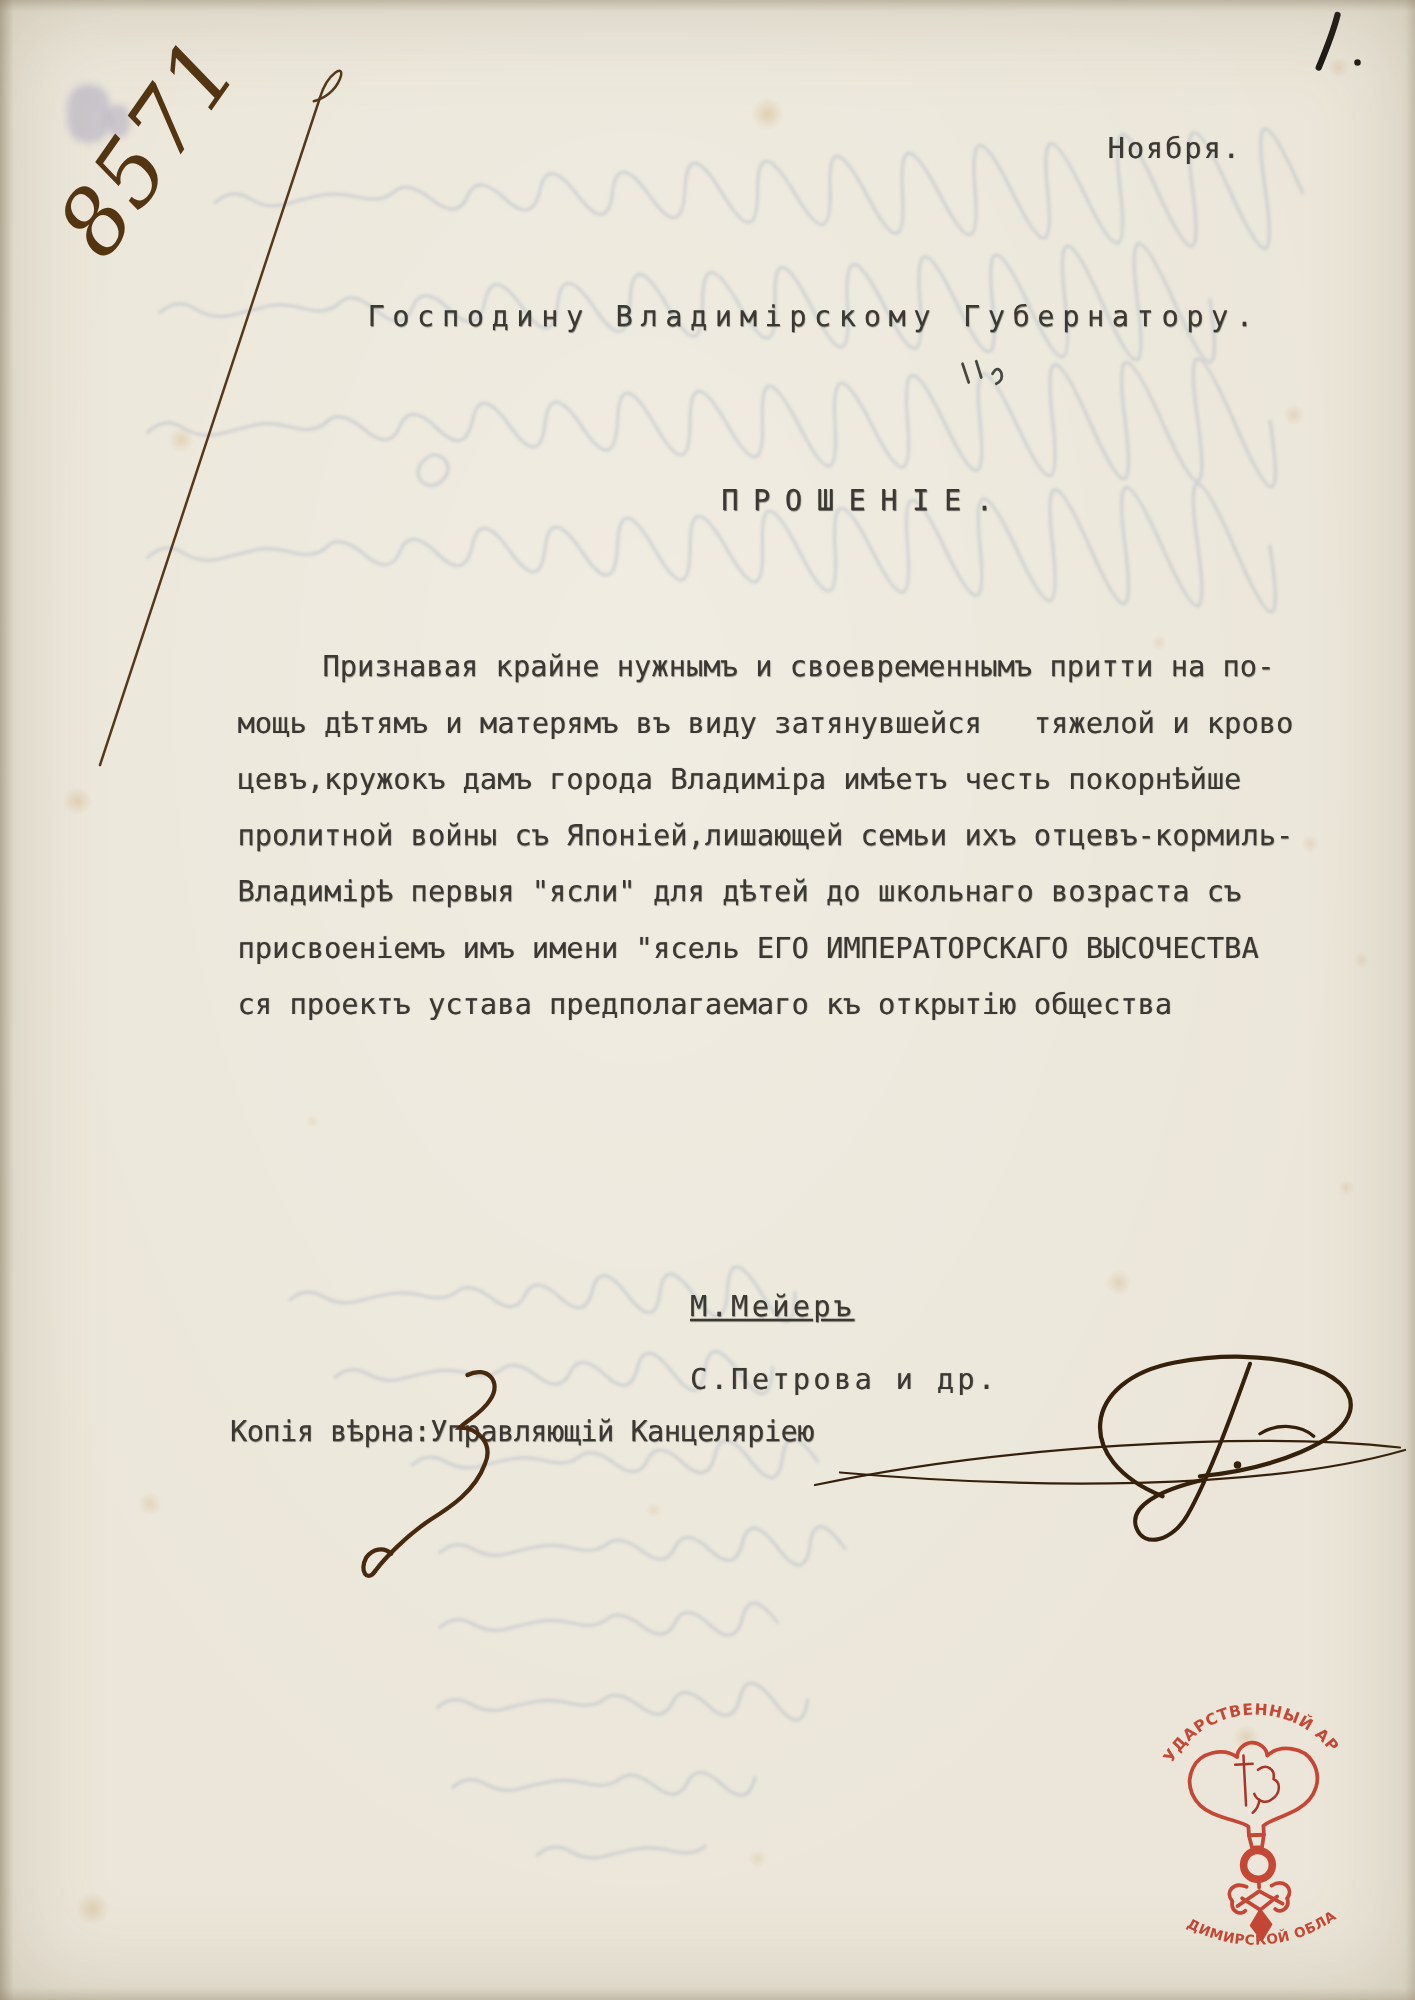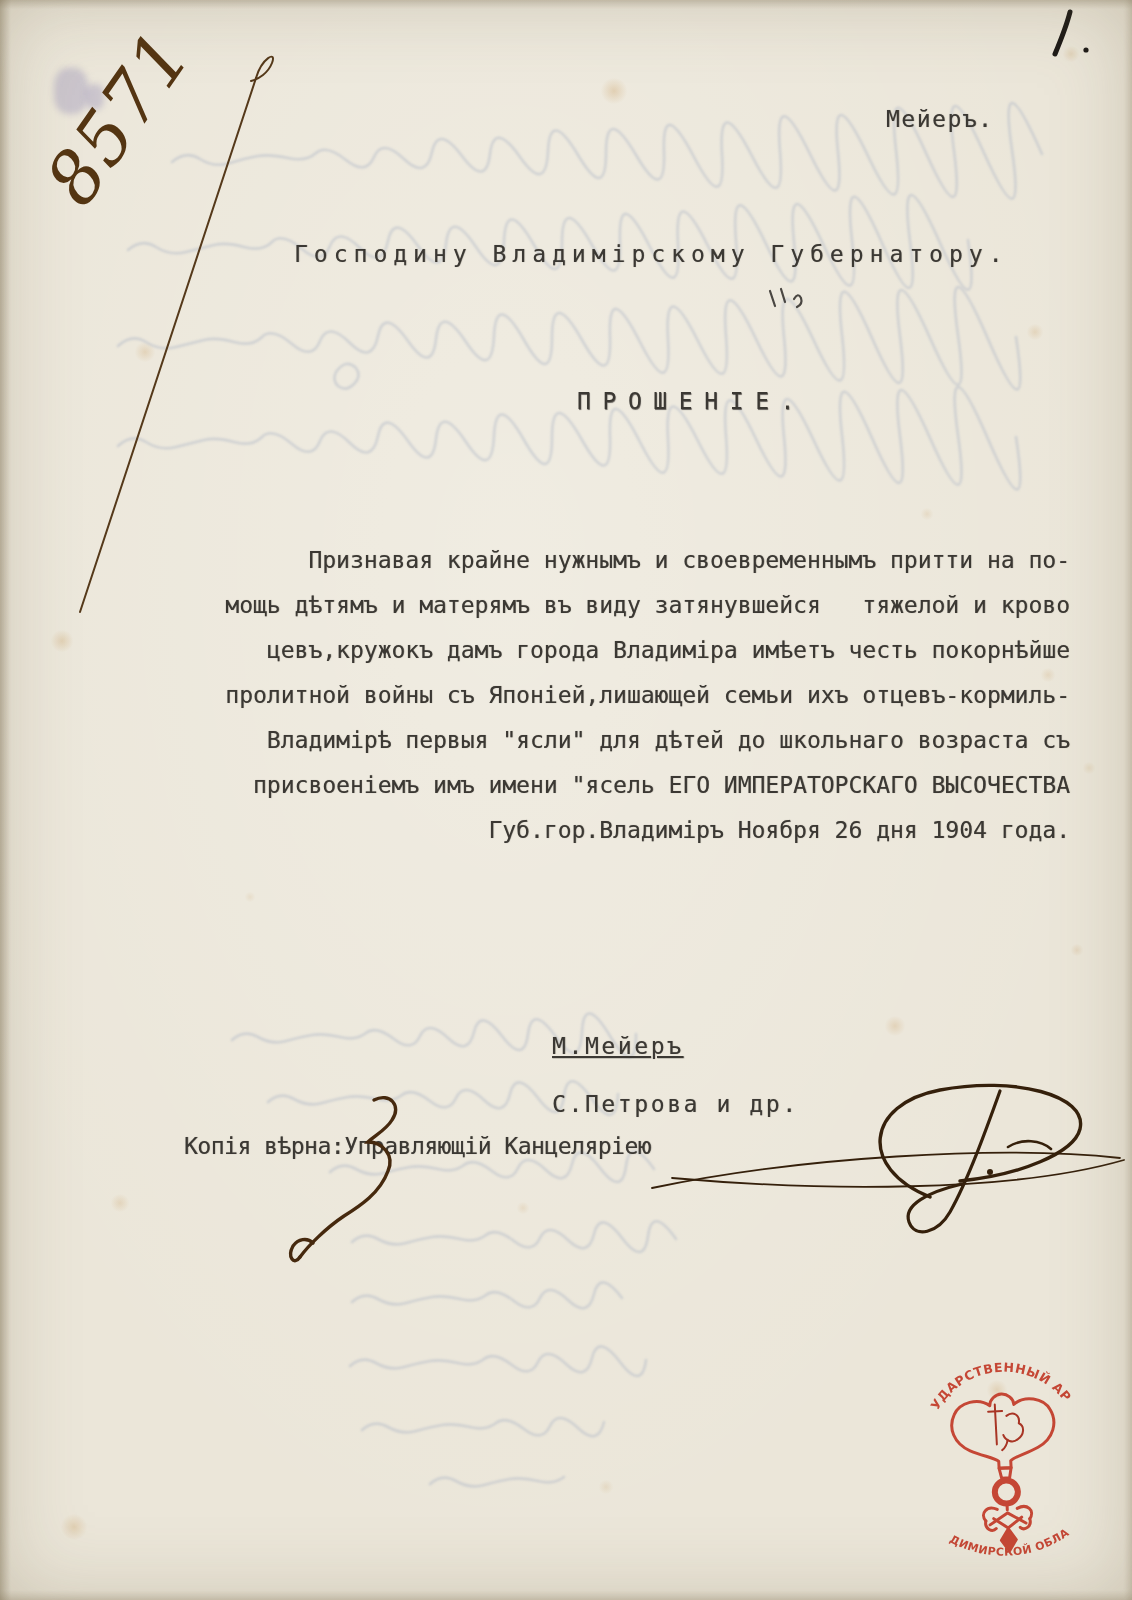--- a/index.html
+++ b/index.html
@@ -24,21 +24,21 @@
   .typed{
     position:absolute;
     color:#3b3833;
     font-size:23px;
     line-height:1.1;
     white-space:pre;
     text-shadow:0.4px 0.4px 0.7px rgba(56,52,46,.55);
   }
   .typed.caps{text-shadow:0.5px 0.5px 0.8px rgba(45,42,38,.7);}
   .bodytext{
-    position:absolute;left:190px;top:538px;width:880px;text-align:right;
+    position:absolute;left:190px;top:512px;width:880px;
   }
   .bodytext .line{
     position:relative;height:45px;line-height:45px;
     color:#3b3833;font-size:23px;letter-spacing:0px;white-space:pre;
     text-shadow:0.4px 0.4px 0.7px rgba(56,52,46,.55);
   }
   .bodytext .line:first-child{padding-left:68px;}
   .inksvg{position:absolute;left:0;top:0;pointer-events:none;}
   .ghost{position:absolute;left:0;top:0;opacity:.5;filter:blur(1.1px);pointer-events:none;}
   .fox{position:absolute;border-radius:50%;pointer-events:none;
@@ -90,34 +90,34 @@
       <path d="M362 1430 q12 -11 26 -3 t28 4 t26 -6 t28 2 t26 -4 t28 6 t26 -3 t28 2 t26 -6"></path>
       <path d="M430 1484 q12 -11 26 -3 t28 4 t26 -6 t28 2 t26 -4"></path>
     </g>
   </svg>
 
   <svg class="pageno" style="left:1030px;top:0px" width="90" height="80" viewBox="0 0 90 80">
     <path d="M40 12 C37 24 30 42 25 54" fill="none" stroke="#1d1a17" stroke-width="5" stroke-linecap="round"></path>
     <circle cx="56" cy="50" r="2.6" fill="#1d1a17"></circle>
   </svg>
 
-  <div class="typed" style="left:886px;top:107px;letter-spacing:1.5px;">Мейеръ.</div>
+  <div class="typed" style="left:886px;top:107px;letter-spacing:1.5px;">Ноября.</div>
 
   <div class="typed" style="left:294px;top:242px;letter-spacing:6px;">Господину Владимірскому Губернатору.</div>
 
   <div class="typed caps" style="left:577px;top:389px;letter-spacing:11.6px;text-align:right;">ПРОШЕНІЕ.</div>
 
   <div class="bodytext">
     <div class="line">Признавая крайне нужнымъ и своевременнымъ притти на по-</div>
     <div class="line">мощь дѣтямъ и матерямъ въ виду затянувшейся   тяжелой и крово</div>
     <div class="line">цевъ,кружокъ дамъ города Владиміра имѣетъ честь покорнѣйше</div>
     <div class="line">пролитной войны съ Японіей,лишающей семьи ихъ отцевъ-кормиль-</div>
     <div class="line">Владимірѣ первыя "ясли" для дѣтей до школьнаго возраста съ</div>
     <div class="line">присвоеніемъ имъ имени "ясель ЕГО ИМПЕРАТОРСКАГО ВЫСОЧЕСТВА</div>
-    <div class="line">Губ.гор.Владиміръ Ноября 26 дня 1904 года.</div>
+    <div class="line">ся проектъ устава предполагаемаго къ открытію общества</div>
   </div>
 
   <div class="typed" style="left:552px;top:1034px;letter-spacing:2.6px;text-decoration:underline;">М.Мейеръ</div>
   <div class="typed" style="left:552px;top:1092px;letter-spacing:2.6px;">С.Петрова и др.</div>
 
   <div class="typed" style="left:184px;top:1134px;letter-spacing:-0.5px;">Копія вѣрна:Управляющій Канцеляріею</div>
 
   <svg class="inksvg" width="1132" height="1600" viewBox="0 0 1132 1600">
 
     <g stroke="#55391a" fill="none" stroke-linecap="round">

